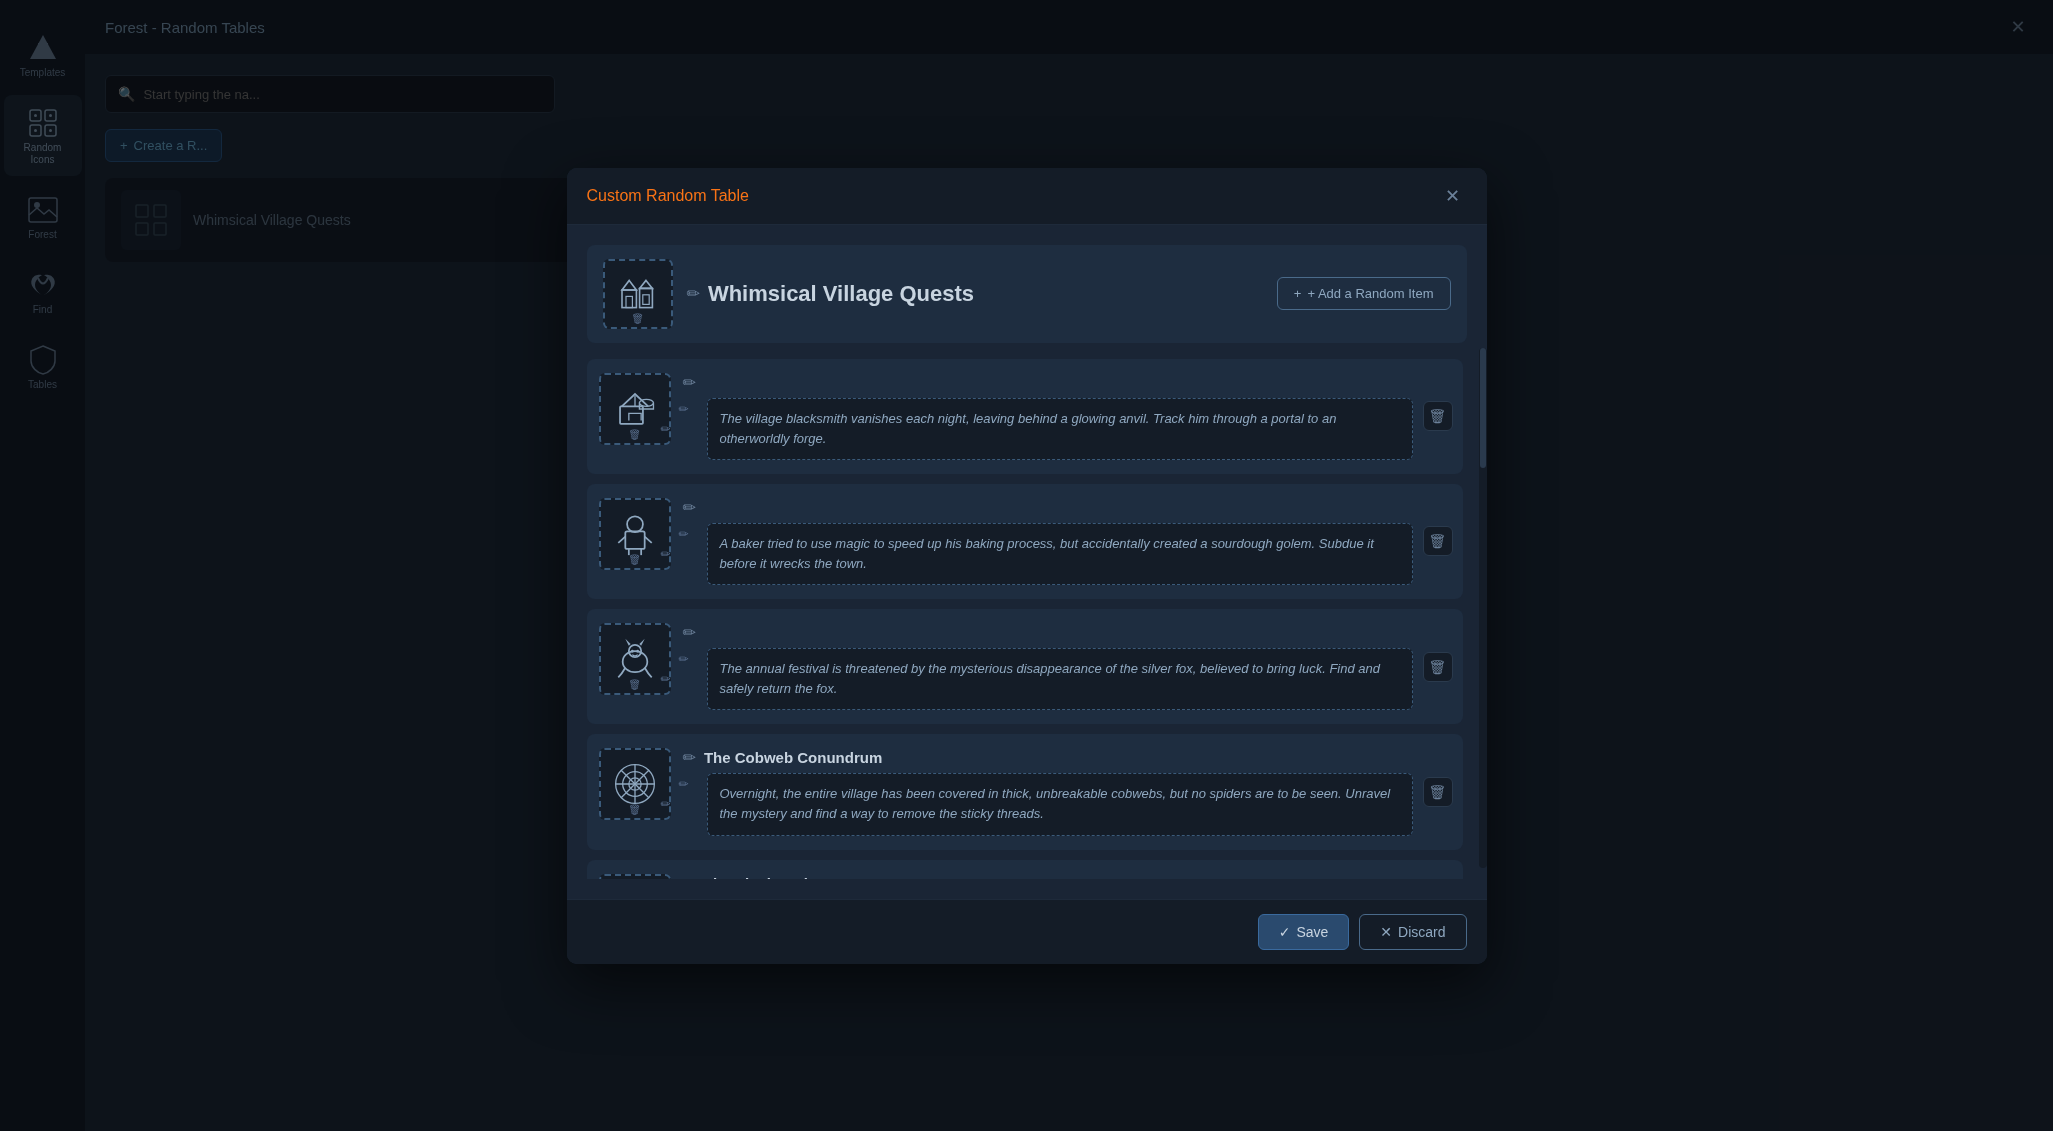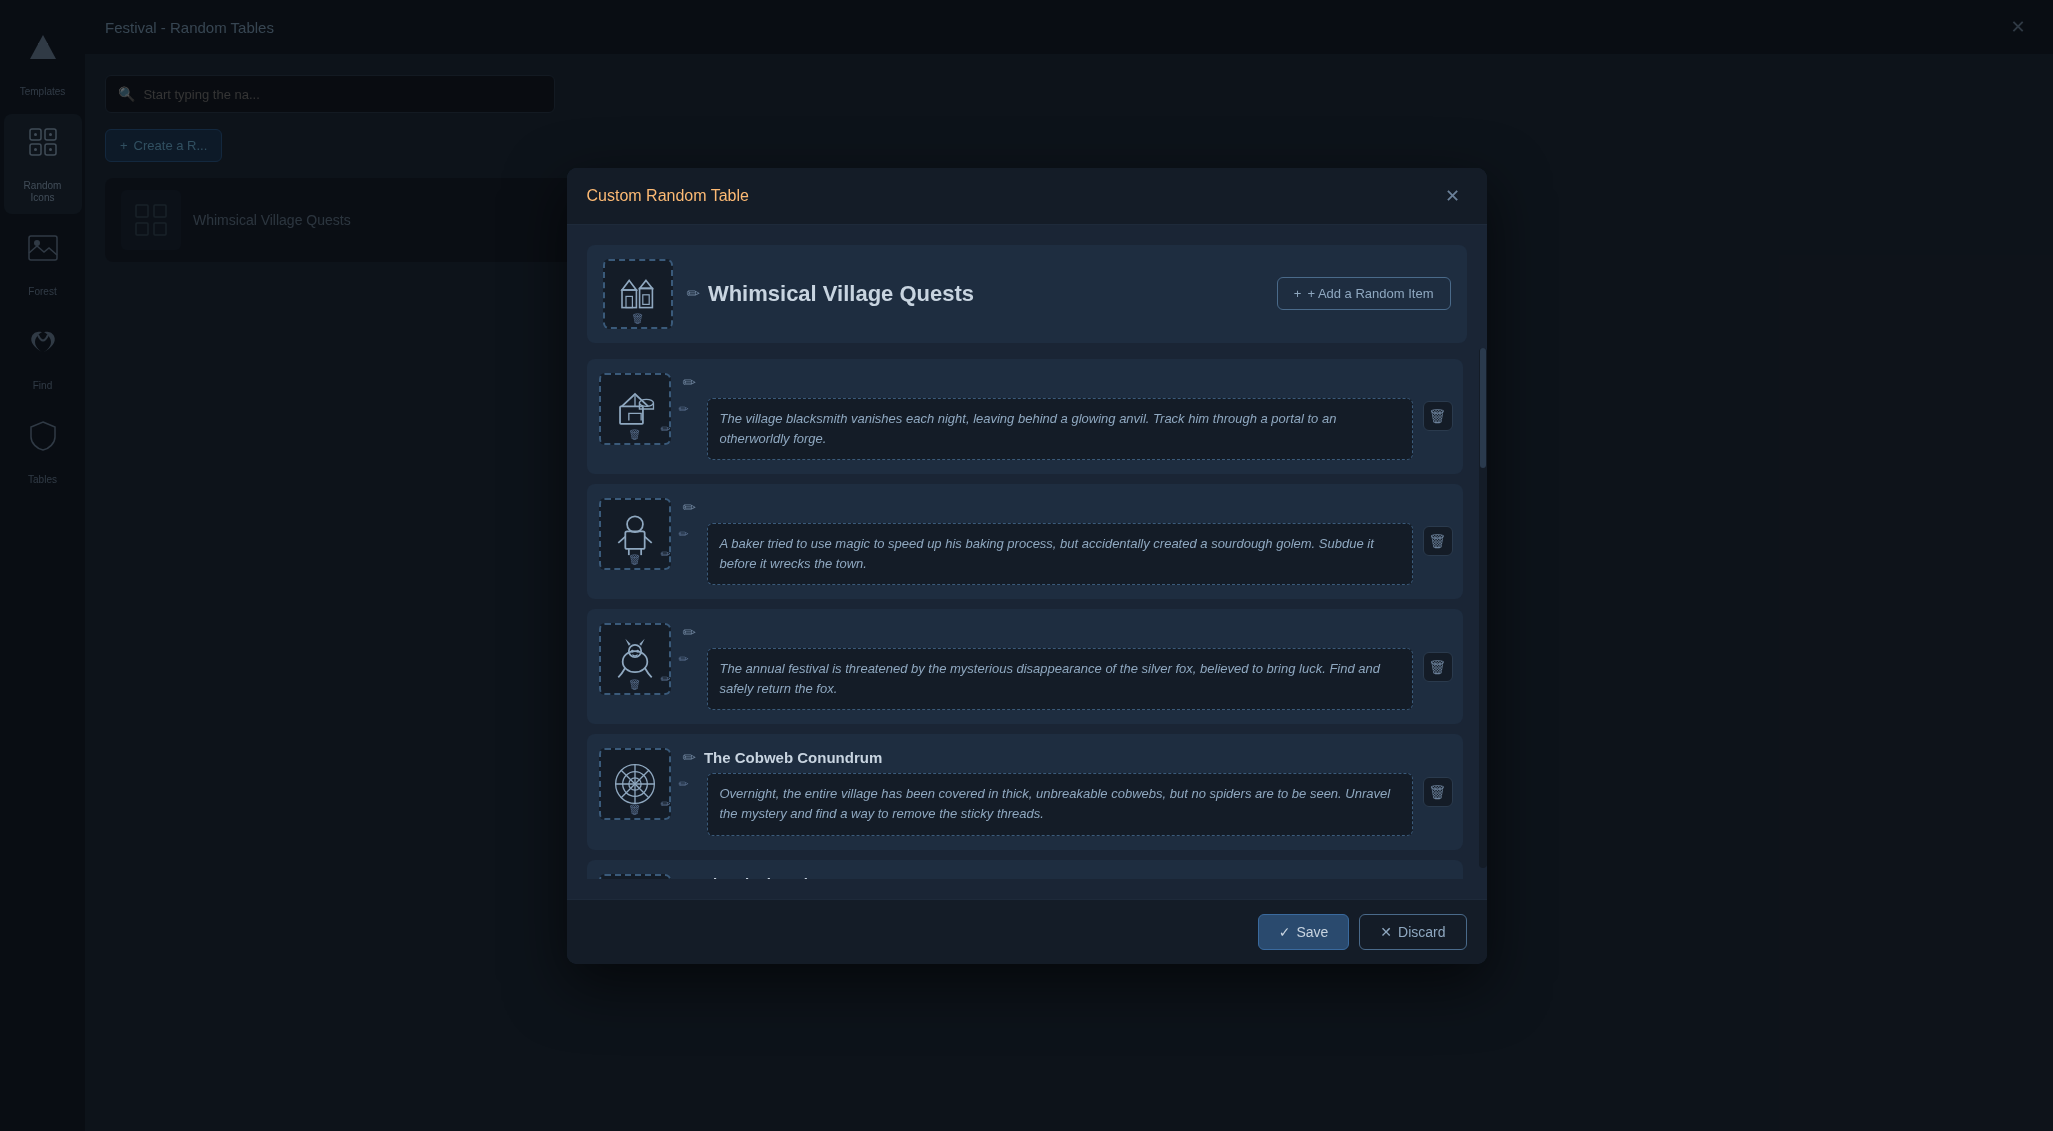--- a/index.html
+++ b/index.html
@@ -27,21 +27,21 @@
       gap: 6px;
     }
     .sidebar-item {
       display: flex;
       flex-direction: column;
       align-items: center;
       padding: 10px 8px;
       width: 78px;
       border-radius: 8px;
       cursor: pointer;
-      gap: 20px;
+      gap: 1px;
     }
     .sidebar-item.active { background: #1f2d3d; }
     .sidebar-item .icon-shape {
       width: 36px; height: 36px;
       display: flex; align-items: center; justify-content: center;
       font-size: 22px; color: #6b8099;
     }
     .sidebar-item.active .icon-shape { color: #8fa8c0; }
     .sidebar-item .label {
       font-size: 10px;
@@ -174,21 +174,21 @@
     }
     .modal-header {
       background: #141c27;
       padding: 14px 20px;
       display: flex;
       align-items: center;
       border-bottom: 1px solid #1e2a3a;
     }
     .modal-title-text {
       font-size: 16px;
-      color: #fdba74;
+      color: #f97316;
       font-weight: 500;
     }
     .modal-close-btn {
       margin-left: auto;
       width: 28px; height: 28px;
       display: flex; align-items: center; justify-content: center;
       cursor: pointer;
       color: #6b8099;
       font-size: 18px;
       border-radius: 4px;
@@ -456,21 +456,21 @@
     <div class="icon-shape">
       <svg width="26" height="30" viewBox="0 0 26 30">
         <path d="M13,1 L25,6 L25,16 C25,22 19,28 13,29 C7,28 1,22 1,16 L1,6 Z" fill="none" stroke="#6b8099" stroke-width="1.5"></path>
       </svg>
     </div>
     <span class="label">Tables</span>
   </div>
 </div>
 
 <div class="top-bar">
-  <span class="top-bar-title">Festival - Random Tables</span>
+  <span class="top-bar-title">Forest - Random Tables</span>
   <div class="close-main-btn">✕</div>
 </div>
 
 <div class="content-area">
 
   <div class="search-bar">
     <span class="search-icon">🔍</span>
     <input type="text" placeholder="Start typing the na..." style="">
   </div>
 

